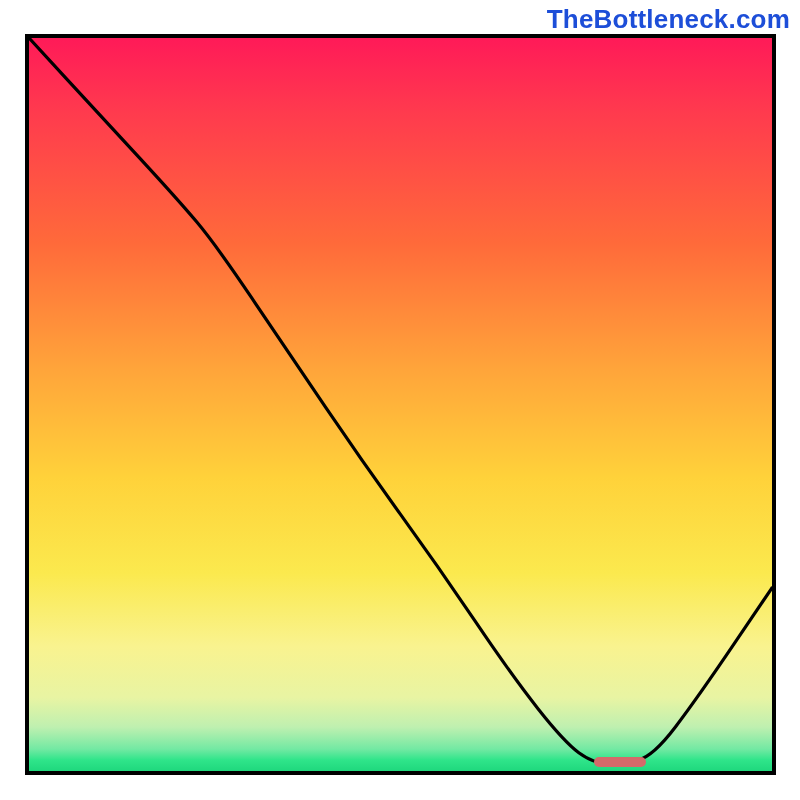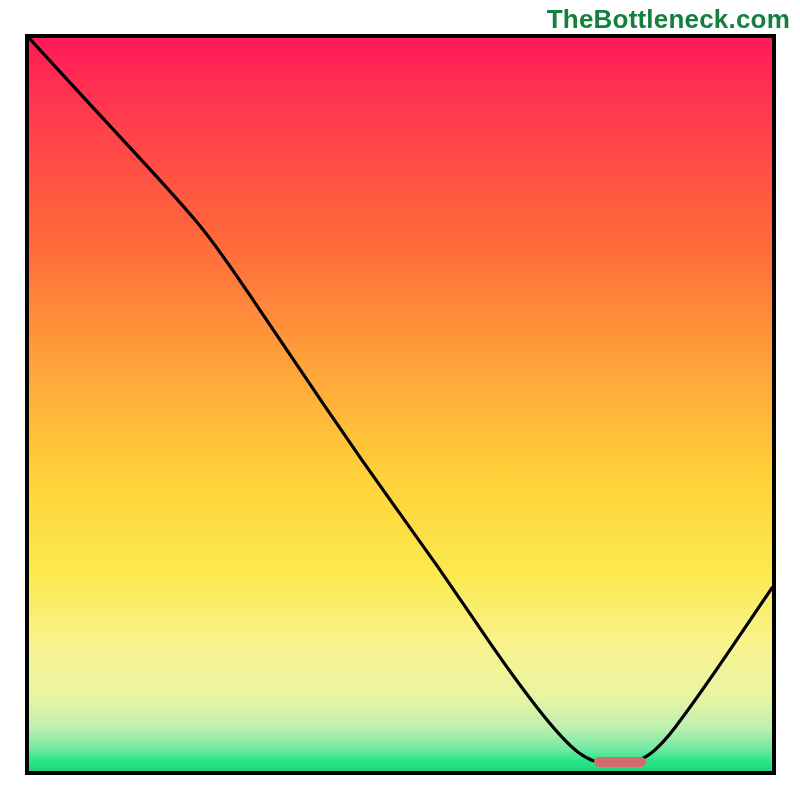--- a/index.html
+++ b/index.html
@@ -15,21 +15,21 @@
     width: 800px;
     height: 800px;
   }
   .watermark {
     position: absolute;
     top: 4px;
     right: 10px;
     font-family: Arial, Helvetica, sans-serif;
     font-size: 26px;
     font-weight: 600;
-    color: #15803d;
+    color: #1d4ed8;
     letter-spacing: 0.2px;
     user-select: none;
   }
   .plot-frame {
     position: absolute;
     left: 25px;
     top: 34px;
     width: 751px;
     height: 741px;
     border: 4px solid #000000;

